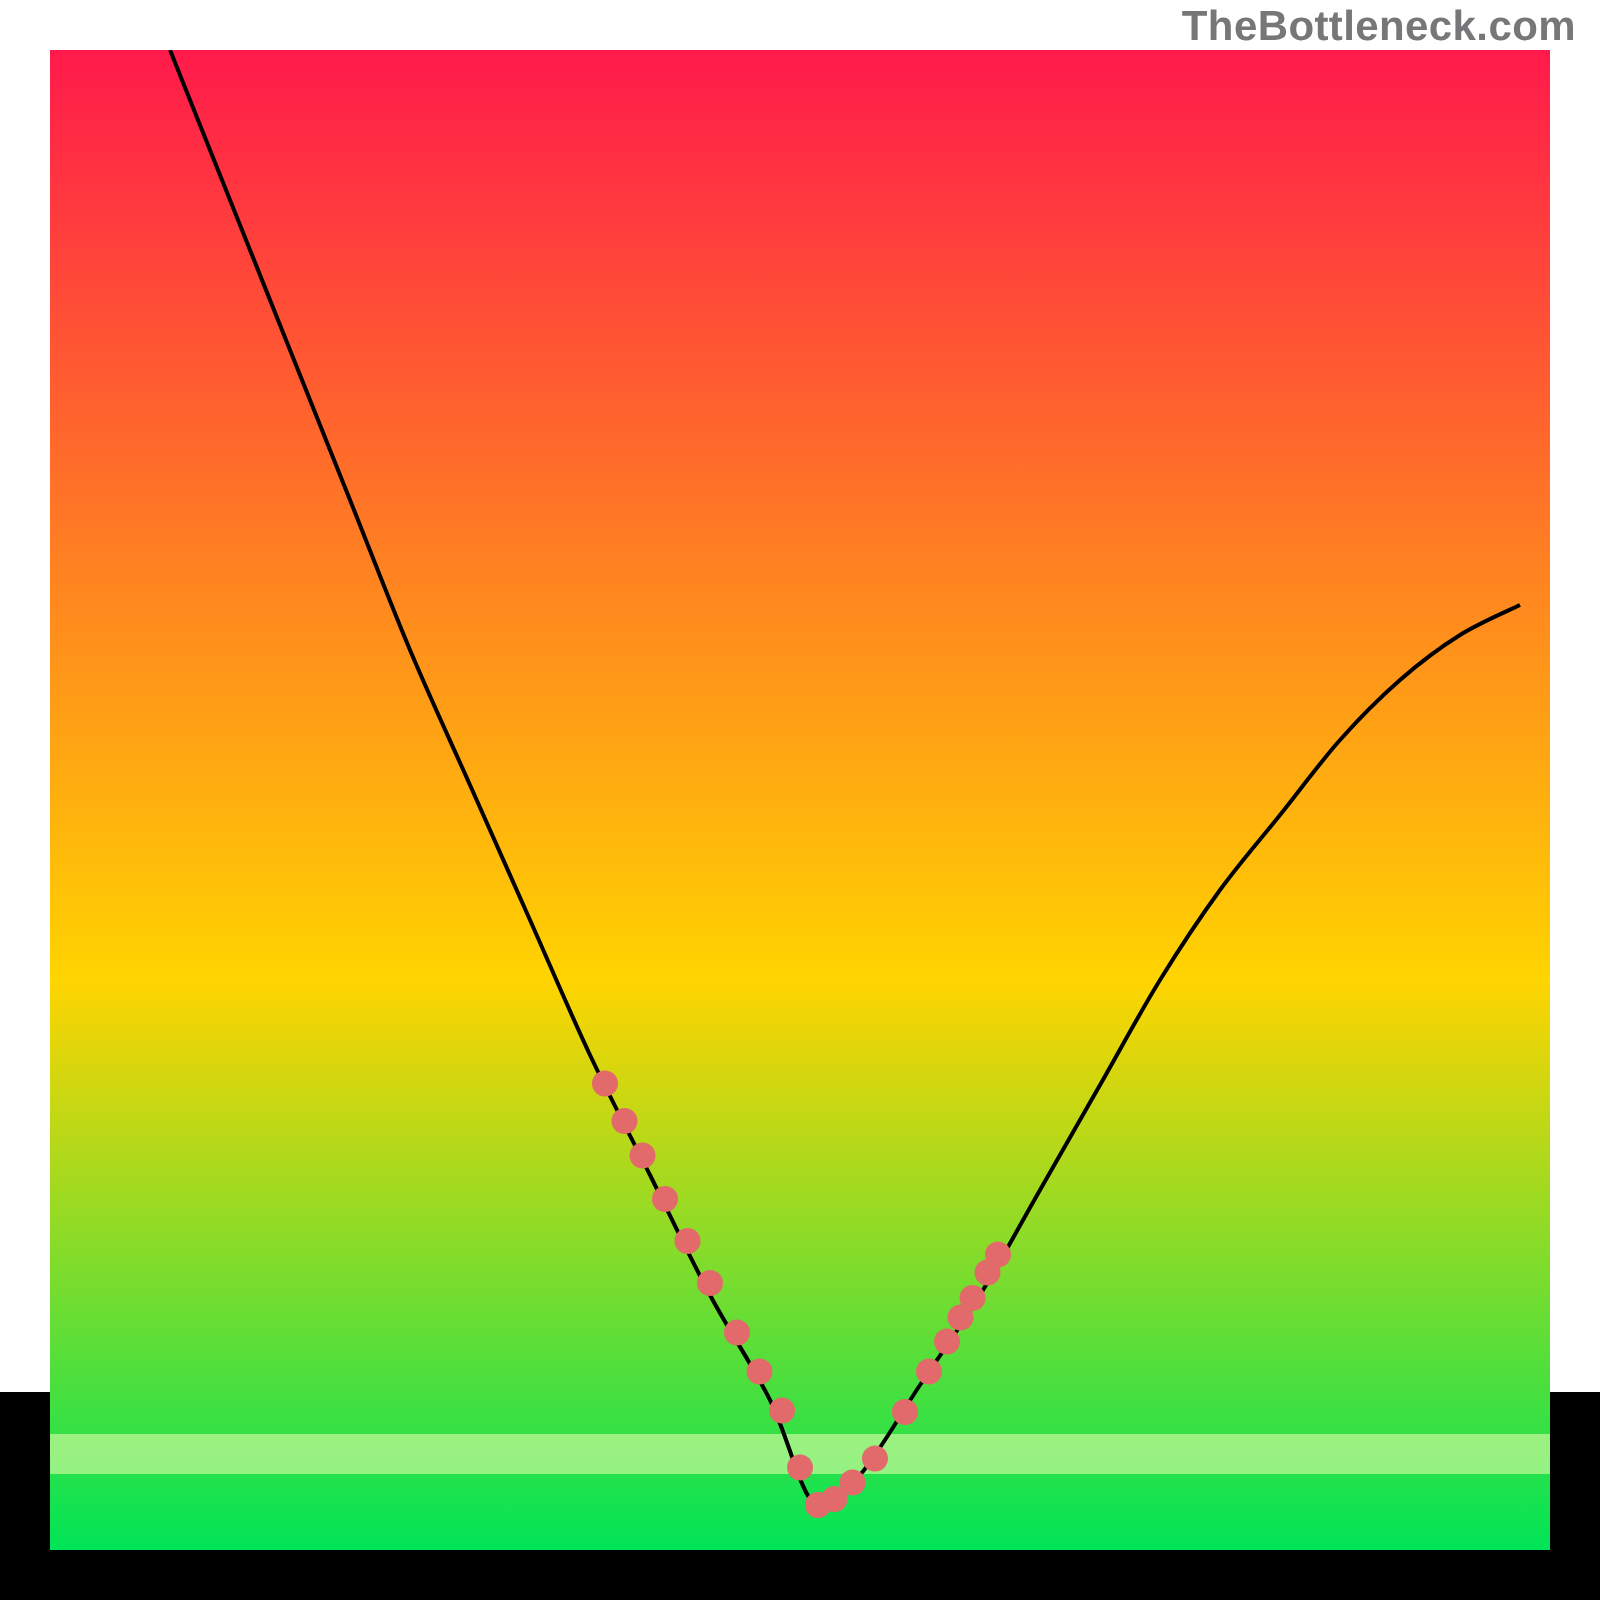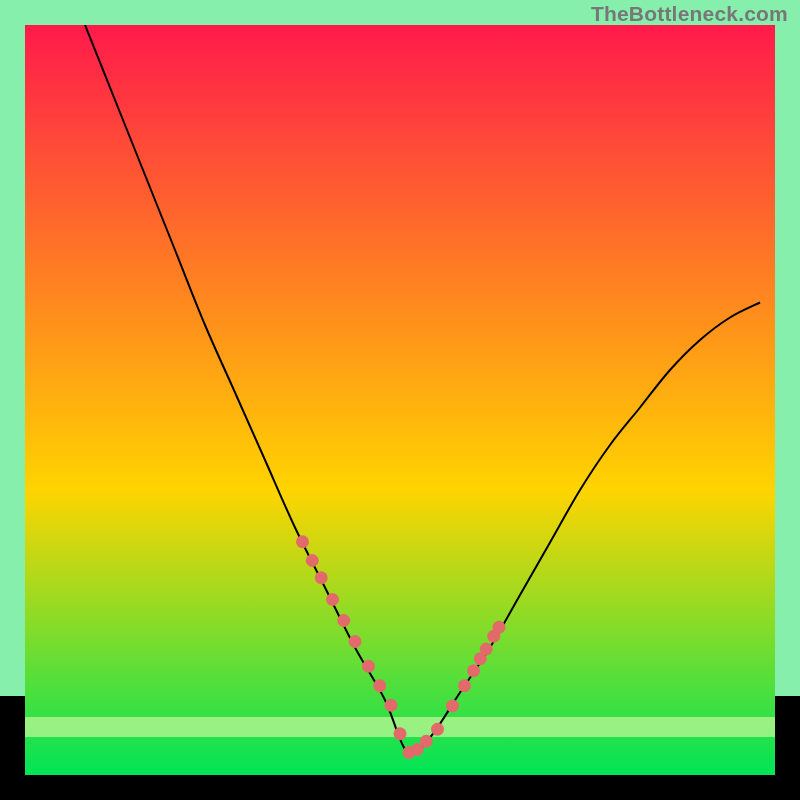--- a/index.html
+++ b/index.html
@@ -10,21 +10,21 @@
     background: #000;
     overflow: hidden;
     font-family: Arial, Helvetica, sans-serif;
   }
   .frame {
     position: absolute;
     top: 0;
     left: 0;
     width: 800px;
     height: 696px;
-    background: #86efac;
+    background: #ffffff;
   }
   .watermark {
     position: absolute;
     top: 2px;
     right: 12px;
     color: #777779;
     font-size: 21px;
     font-weight: 600;
     letter-spacing: 0.2px;
     z-index: 10;

